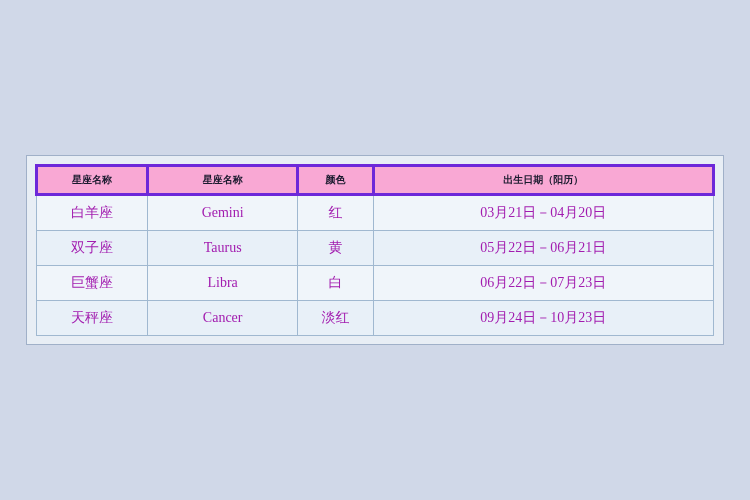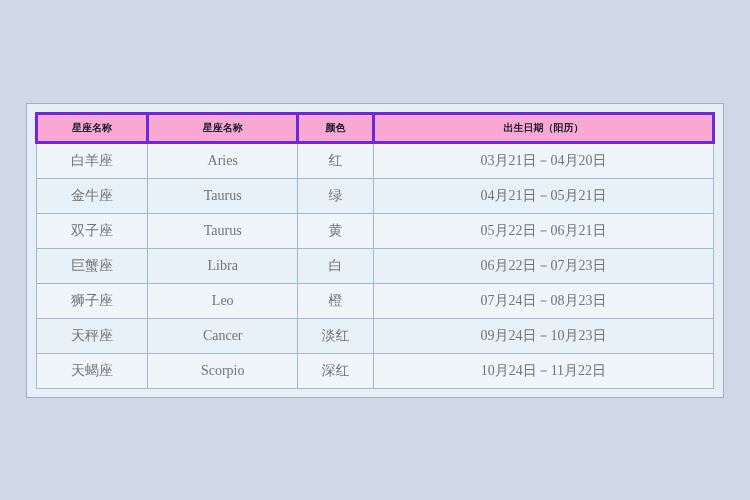--- a/index.html
+++ b/index.html
@@ -37,21 +37,21 @@
       font-size: 10px;
       font-weight: bold;
       color: #1a1a2e;
     }
 
     td {
       border: 1px solid #a0b8d0;
       padding: 8px 12px;
       text-align: center;
       font-size: 14px;
-      color: #737373;
+      color: #a21caf;
       background-color: #f0f5fa;
     }
 
     tr:nth-child(even) td {
       background-color: #e8f0f8;
     }
 
     .col-zh { width: 120px; }
     .col-en { width: 160px; }
     .col-color { width: 80px; margin-top: 40px; }
@@ -66,55 +66,37 @@
       <tr>
         <th class="col-zh">星座名称</th>
         <th class="col-en">星座名称</th>
         <th class="col-color">颜色</th>
         <th class="col-date">出生日期（阳历）</th>
       </tr>
     </thead>
     <tbody id="table-body">
     <tr>
           <td>白羊座</td>
-          <td>Aries</td>
+          <td>Gemini</td>
           <td>红</td>
           <td>03月21日－04月20日</td>
-        </tr>
-        <tr>
-          <td>金牛座</td>
-          <td>Taurus</td>
-          <td>绿</td>
-          <td>04月21日－05月21日</td>
         </tr>
         <tr>
           <td>双子座</td>
           <td>Taurus</td>
           <td>黄</td>
           <td>05月22日－06月21日</td>
         </tr>
         <tr>
           <td>巨蟹座</td>
           <td>Libra</td>
           <td>白</td>
           <td>06月22日－07月23日</td>
         </tr>
         <tr>
-          <td>狮子座</td>
-          <td>Leo</td>
-          <td>橙</td>
-          <td>07月24日－08月23日</td>
-        </tr>
-        <tr>
           <td>天秤座</td>
           <td>Cancer</td>
           <td>淡红</td>
           <td>09月24日－10月23日</td>
-        </tr>
-        <tr>
-          <td>天蝎座</td>
-          <td>Scorpio</td>
-          <td>深红</td>
-          <td>10月24日－11月22日</td>
         </tr>
       </tbody>
   </table>
 </div>
 
 </body></html>

